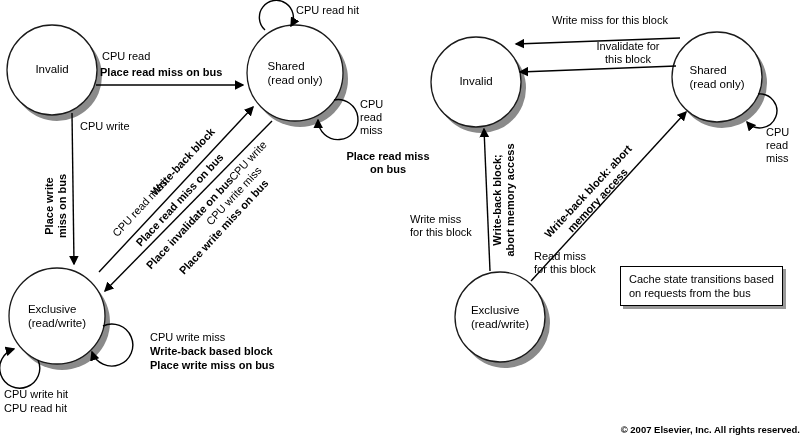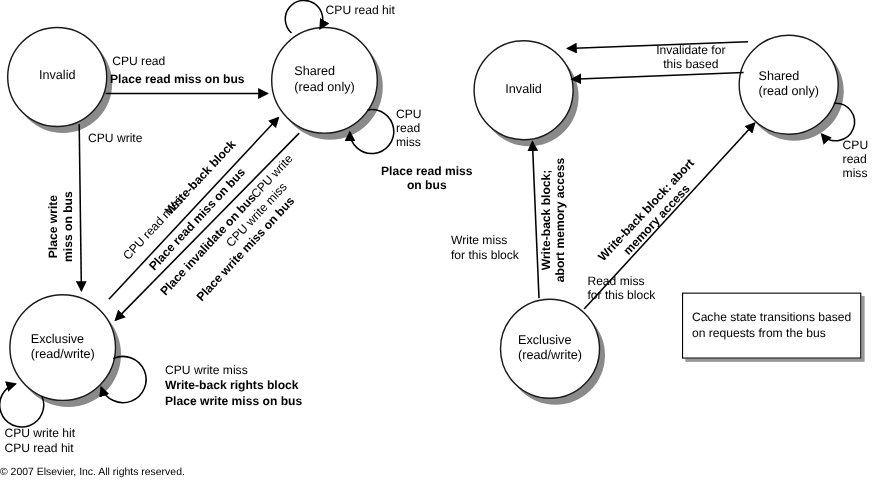--- a/index.html
+++ b/index.html
@@ -9,23 +9,23 @@
   .lbl{position:absolute;font-size:11px;line-height:13px;white-space:nowrap}
   .b{font-weight:bold}
   .rot{transform:translate(-50%,-50%) rotate(-47deg)}
   .rot90{transform:translate(-50%,-50%) rotate(-90deg)}
   .ctr{text-align:center}
   .stack span{display:block}
   .state{position:absolute;transform:translate(-50%,-50%);text-align:left;
          font-size:11.5px;line-height:13.5px}
   .state span{display:block}
   .box{position:absolute;background:#fff;border:1.5px solid #000;box-shadow:3px 3px 0 #999;
-       padding:15px 8px;font-size:11px;line-height:14px;white-space:nowrap}
-  .footer{position:absolute;left:0;top:424px;width:100%;text-align:left;
-          font-size:9.5px;font-weight:normal}
+       padding:5px 8px;font-size:11px;line-height:14px;white-space:nowrap}
+  .footer{position:absolute;left:0;top:424px;width:100%;text-align:right;
+          font-size:9.5px;font-weight:bold}
 </style>
 </head>
 <body>
 
 <div class="canvas">
 
   <svg class="art" width="800" height="440" viewBox="0 0 800 440">
     <defs>
       <marker id="arw" viewBox="0 0 10 10" refX="8.5" refY="5" markerWidth="7" markerHeight="7" orient="auto">
         <path d="M0,0 L10,5 L0,10 Z" fill="#000"></path>
@@ -98,42 +98,43 @@
 
   <div class="lbl b rot" style="left:183px;top:162px">Write-back block</div>
   <div class="lbl rot" style="left:140px;top:208px">CPU read miss</div>
   <div class="lbl b rot" style="left:180px;top:200px">Place read miss on bus</div>
   <div class="lbl b rot" style="left:190px;top:223px">Place invalidate on bus</div>
   <div class="lbl rot" style="left:248px;top:161px">CPU write</div>
   <div class="lbl rot" style="left:234px;top:196px">CPU write miss</div>
   <div class="lbl b rot" style="left:224px;top:227px">Place write miss on bus</div>
 
   <div class="lbl" style="left:150px;top:331px">CPU write miss</div>
-  <div class="lbl b" style="left:150px;top:345px">Write-back rights block</div>
+  <div class="lbl b" style="left:150px;top:345px">Write-back based block</div>
   <div class="lbl b" style="left:150px;top:359px">Place write miss on bus</div>
   <div class="lbl" style="left:4px;top:388px">CPU write hit</div>
   <div class="lbl" style="left:4px;top:402px">CPU read hit</div>
 
 
   <div class="state" style="left:476px;top:82px">
     <span>Invalid</span>
   </div>
   <div class="state" style="left:717px;top:77px">
     <span>Shared</span>
     <span>(read only)</span>
   </div>
   <div class="state" style="left:500px;top:317px">
     <span>Exclusive</span>
     <span>(read/write)</span>
   </div>
 
+  <div class="lbl" style="left:552px;top:14px">Write miss for this block</div>
 
   <div class="lbl stack ctr" style="left:590px;top:40px;width:76px">
     <span>Invalidate for</span>
-    <span>this based</span>
+    <span>this block</span>
   </div>
 
   <div class="lbl stack" style="left:766px;top:126px">
     <span>CPU</span>
     <span>read</span>
     <span>miss</span>
   </div>
 
   <div class="lbl stack" style="left:410px;top:213px">
     <span>Write miss</span>

